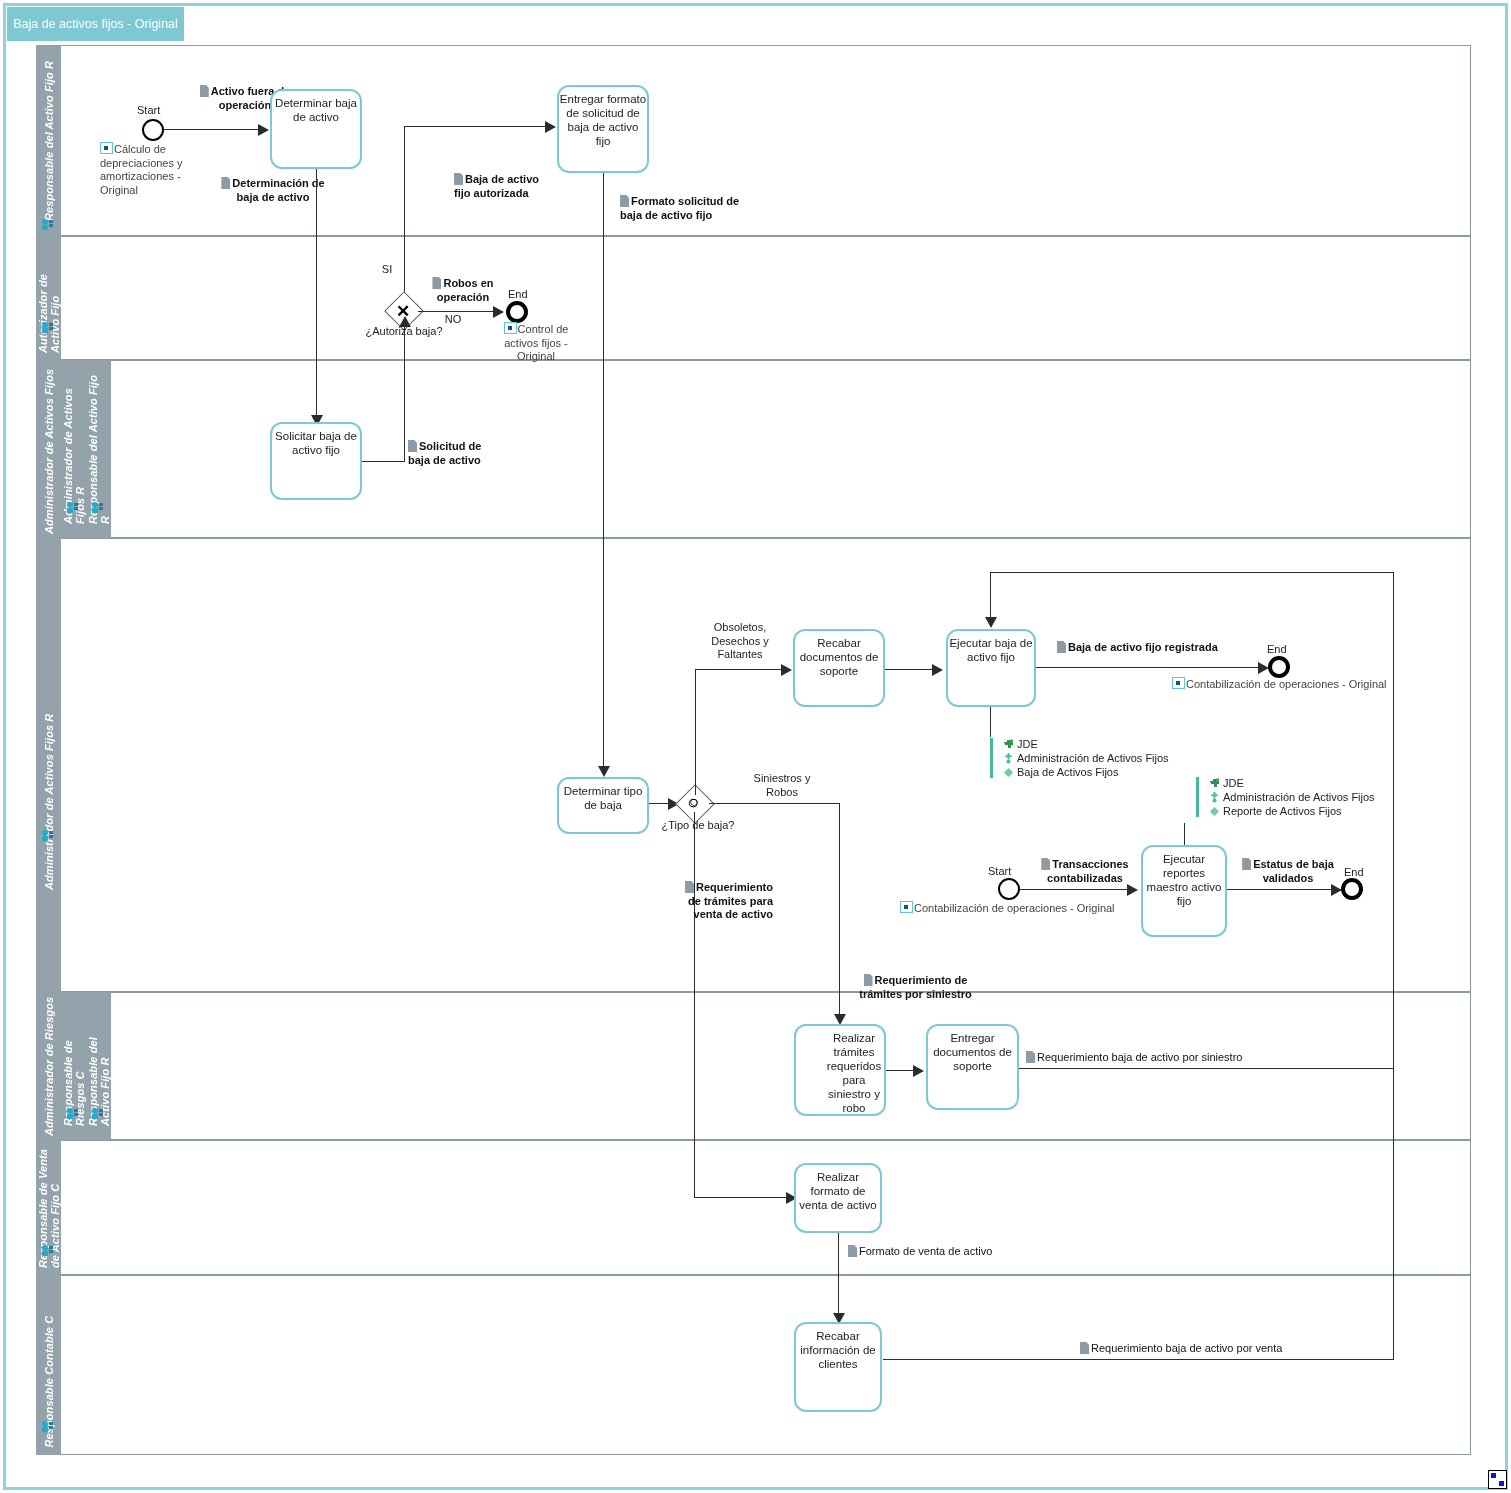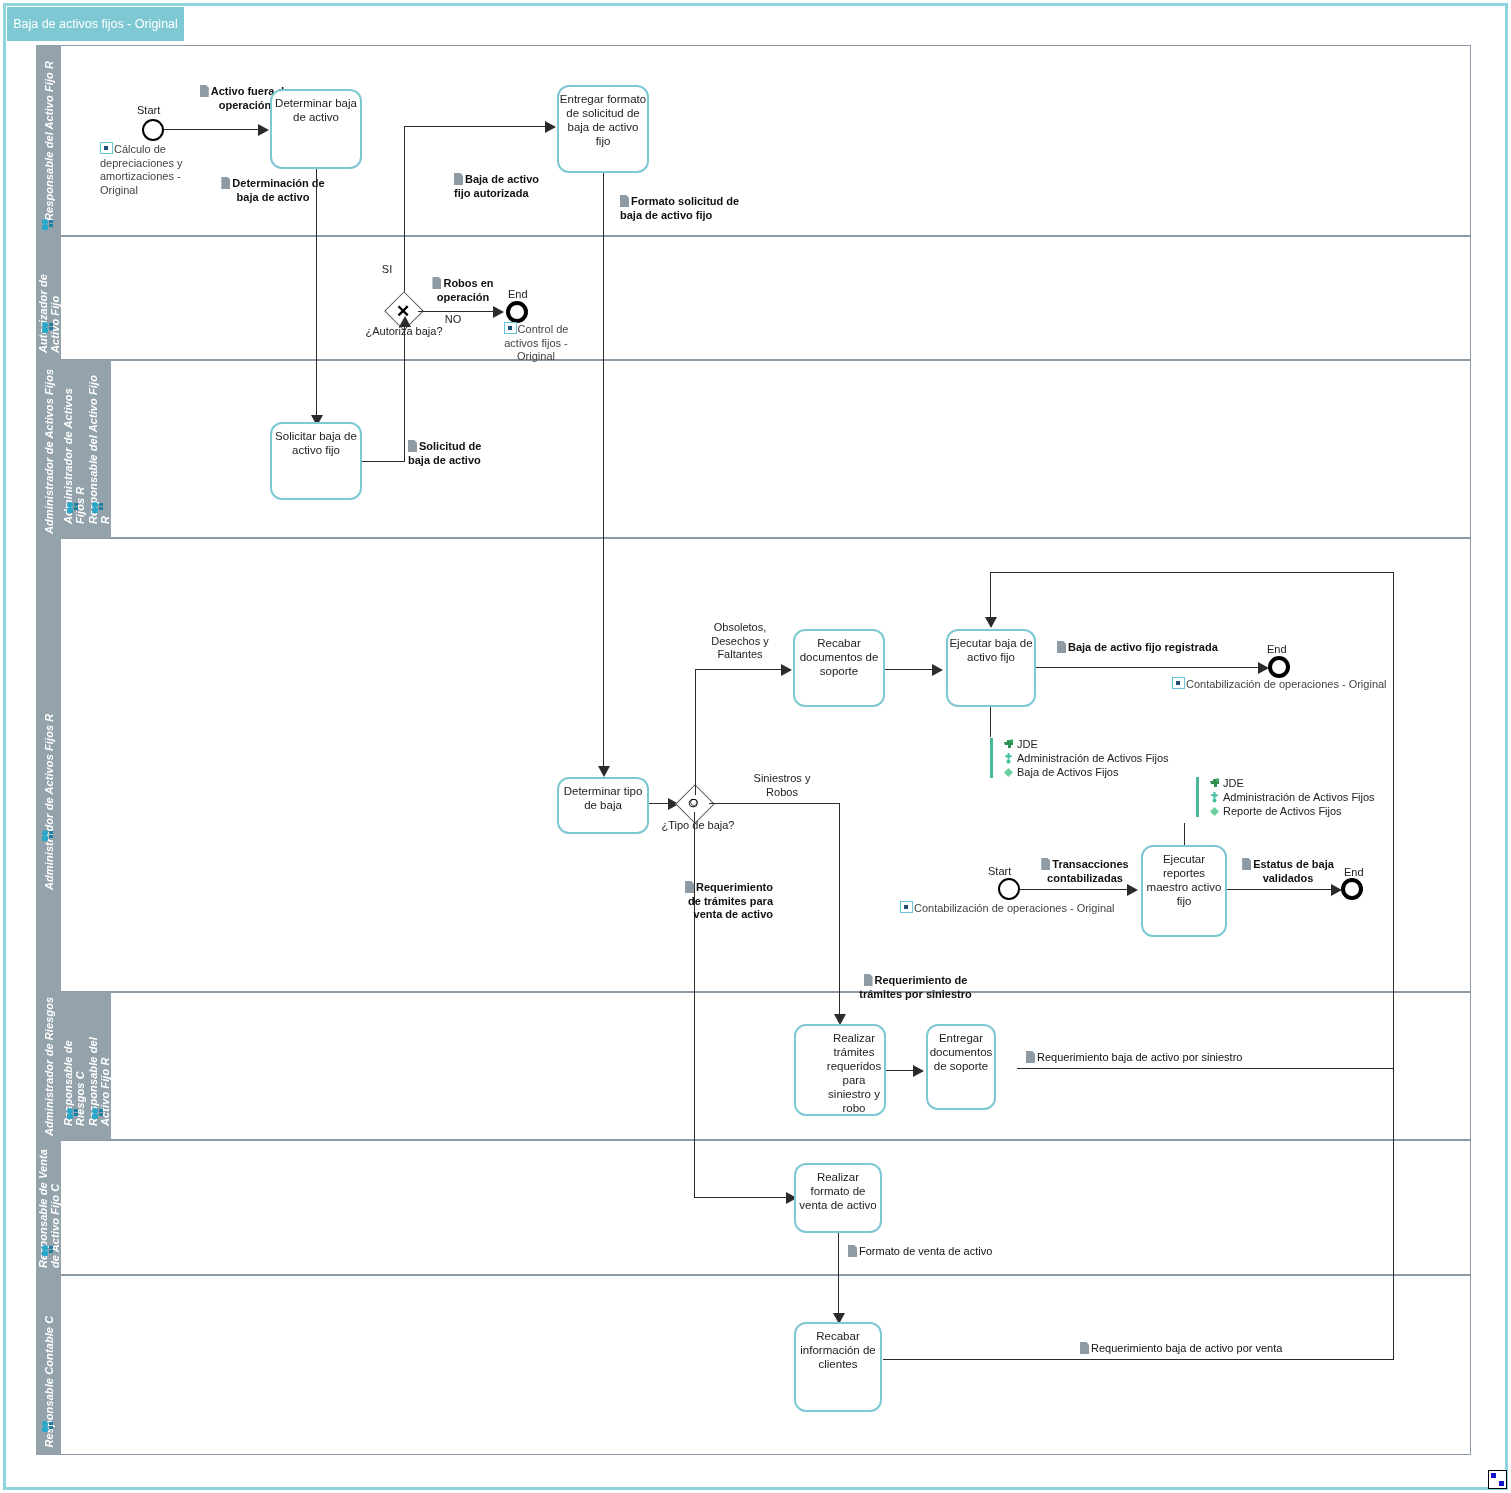--- a/index.html
+++ b/index.html
@@ -383,21 +383,21 @@
         </svg>
       <span>Reporte de Activos Fijos</span>
     </div>
   </div>
 
   <div class="task" style="left:794px;top:1024px;width:92px;height:92px;padding-left:28px;">
     <span>Realizar trámites requeridos para siniestro y robo</span>
   </div>
   <div class="h" style="left:886px;top:1070px;width:28px;"></div>
   <div class="arr r" style="left:913px;top:1065px;"></div>
-  <div class="task" style="left:926px;top:1024px;width:70px;height:86px;">
+  <div class="task" style="left:926px;top:1024px;width:93px;height:86px;">
     <span>Entregar documentos de soporte</span>
   </div>
   <div class="dataobj" style="left:1026px;top:1051px;width:240px;white-space:nowrap;">
     <span class="doc-ico"></span><span>Requerimiento baja de activo por siniestro</span>
   </div>
 
   <div class="task" style="left:794px;top:1163px;width:88px;height:70px;">
     <span>Realizar formato de venta de activo</span>
   </div>
   <div class="v" style="left:838px;top:1233px;height:84px;"></div>

